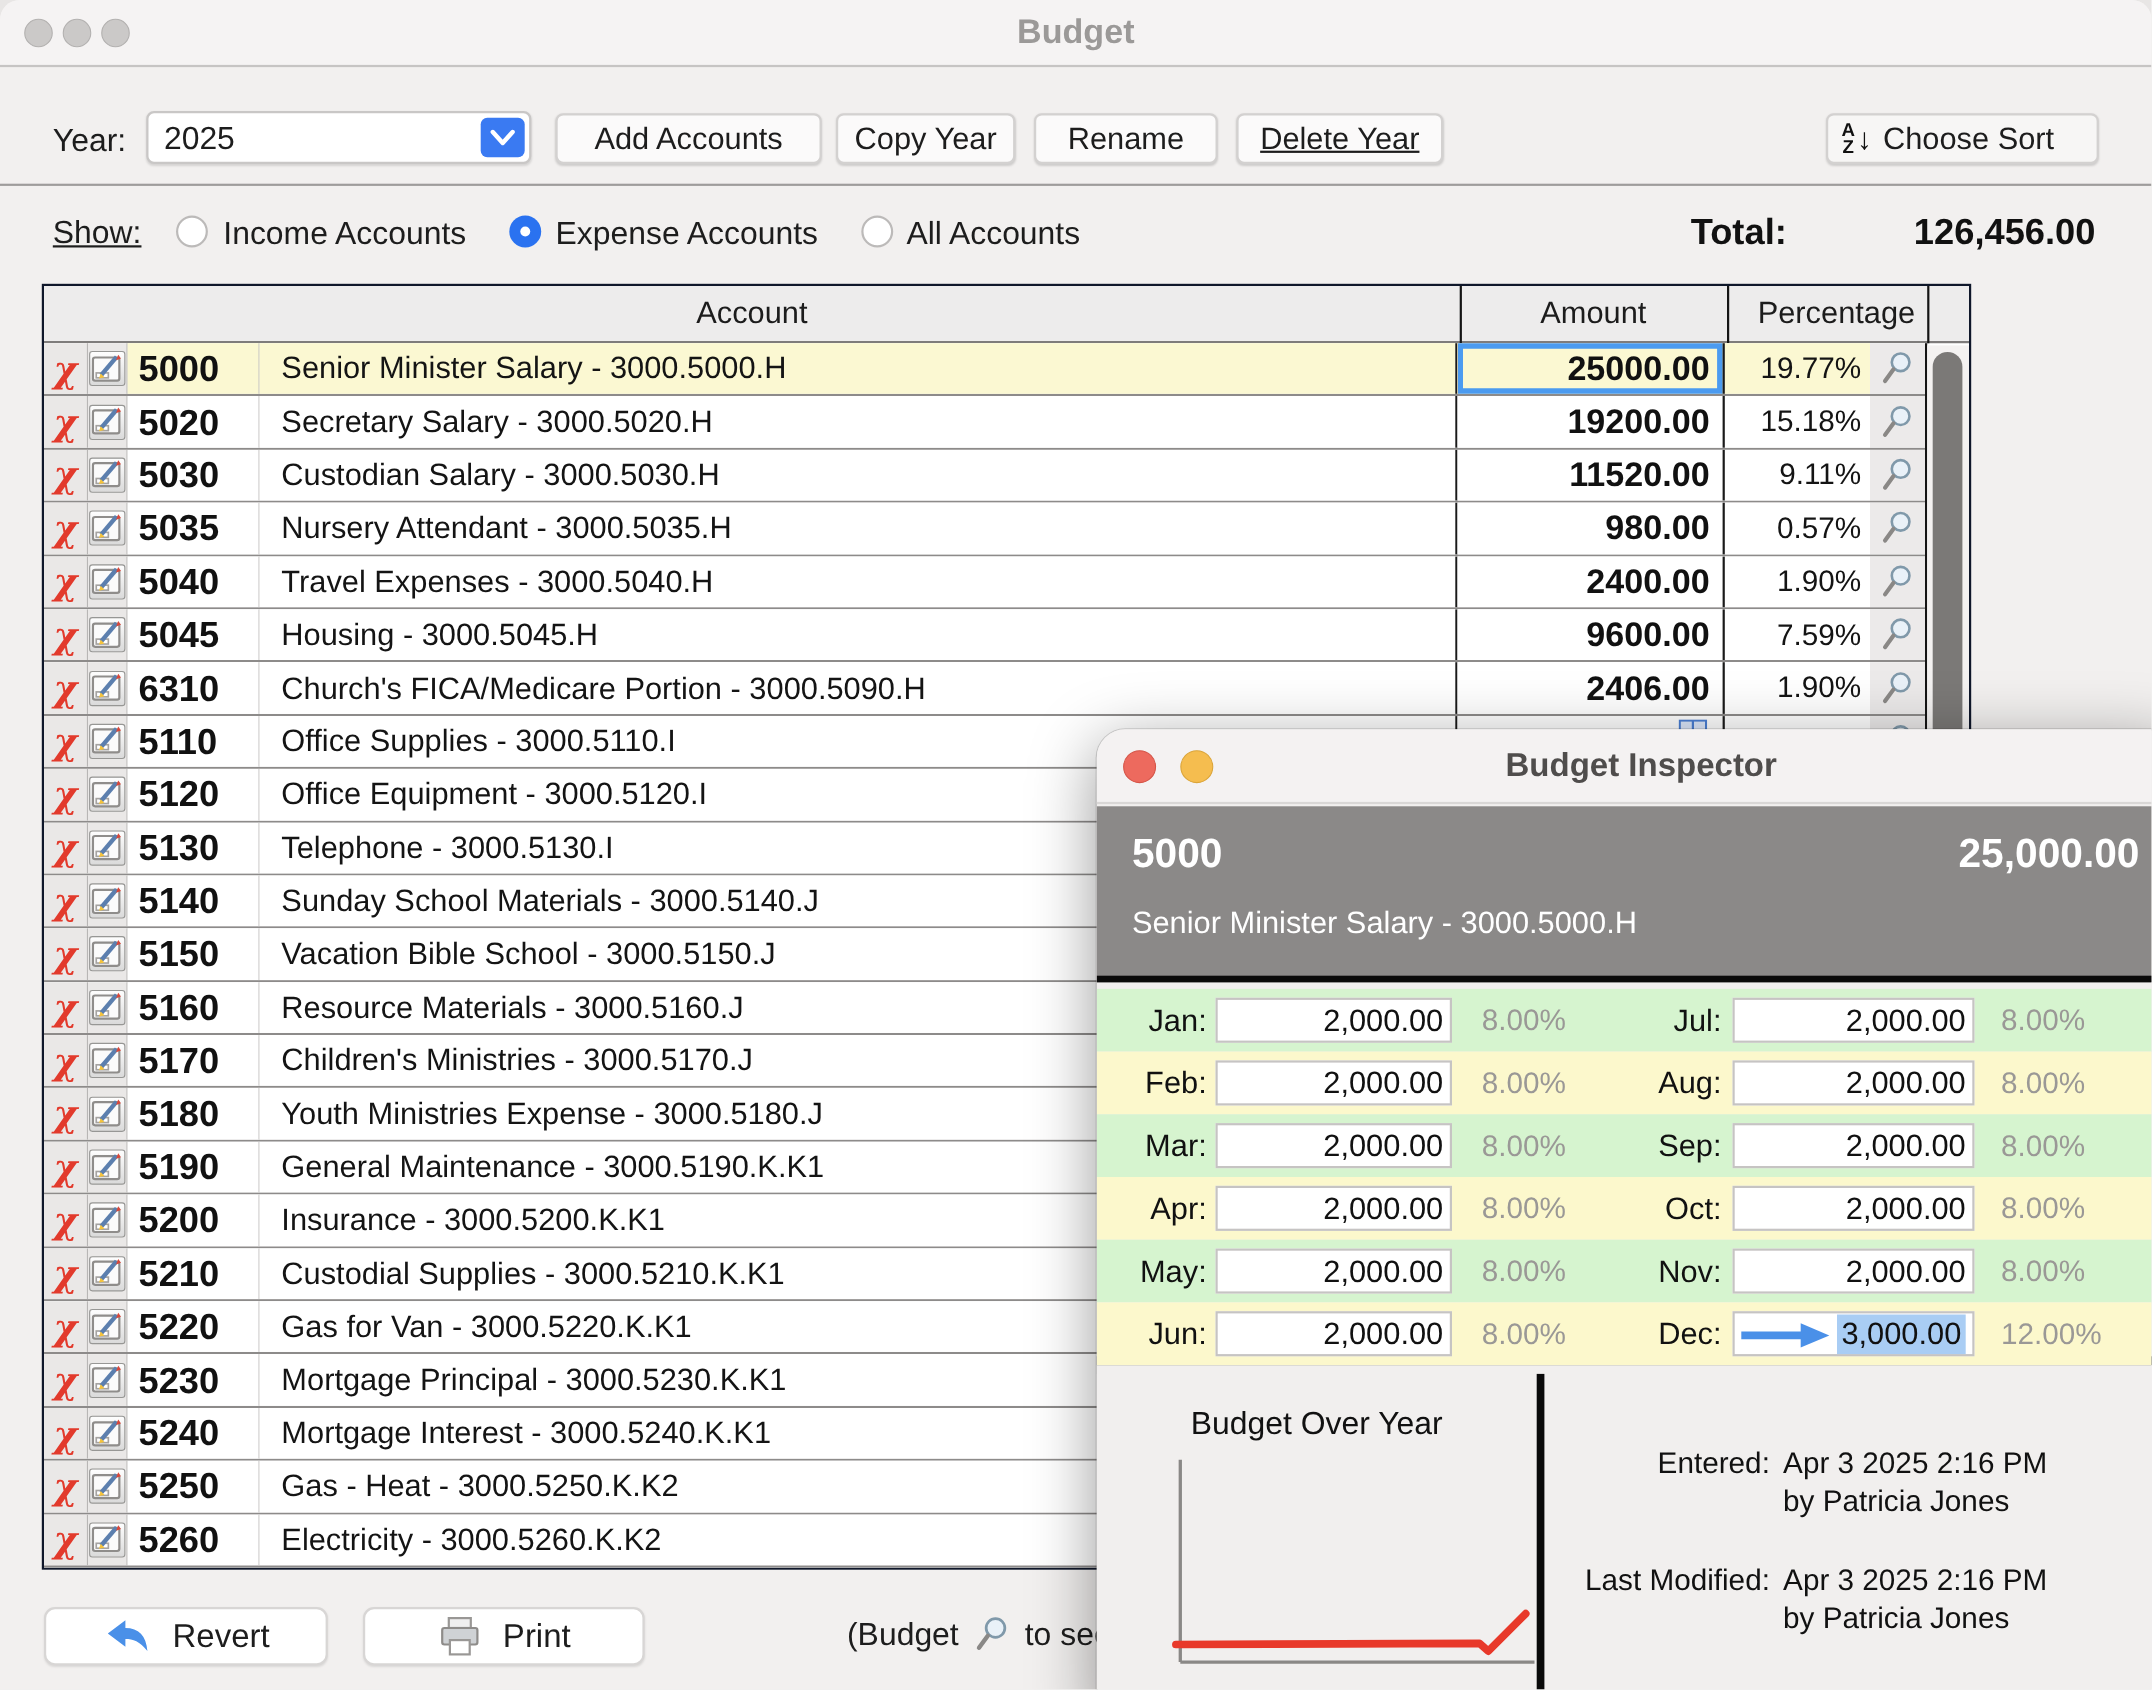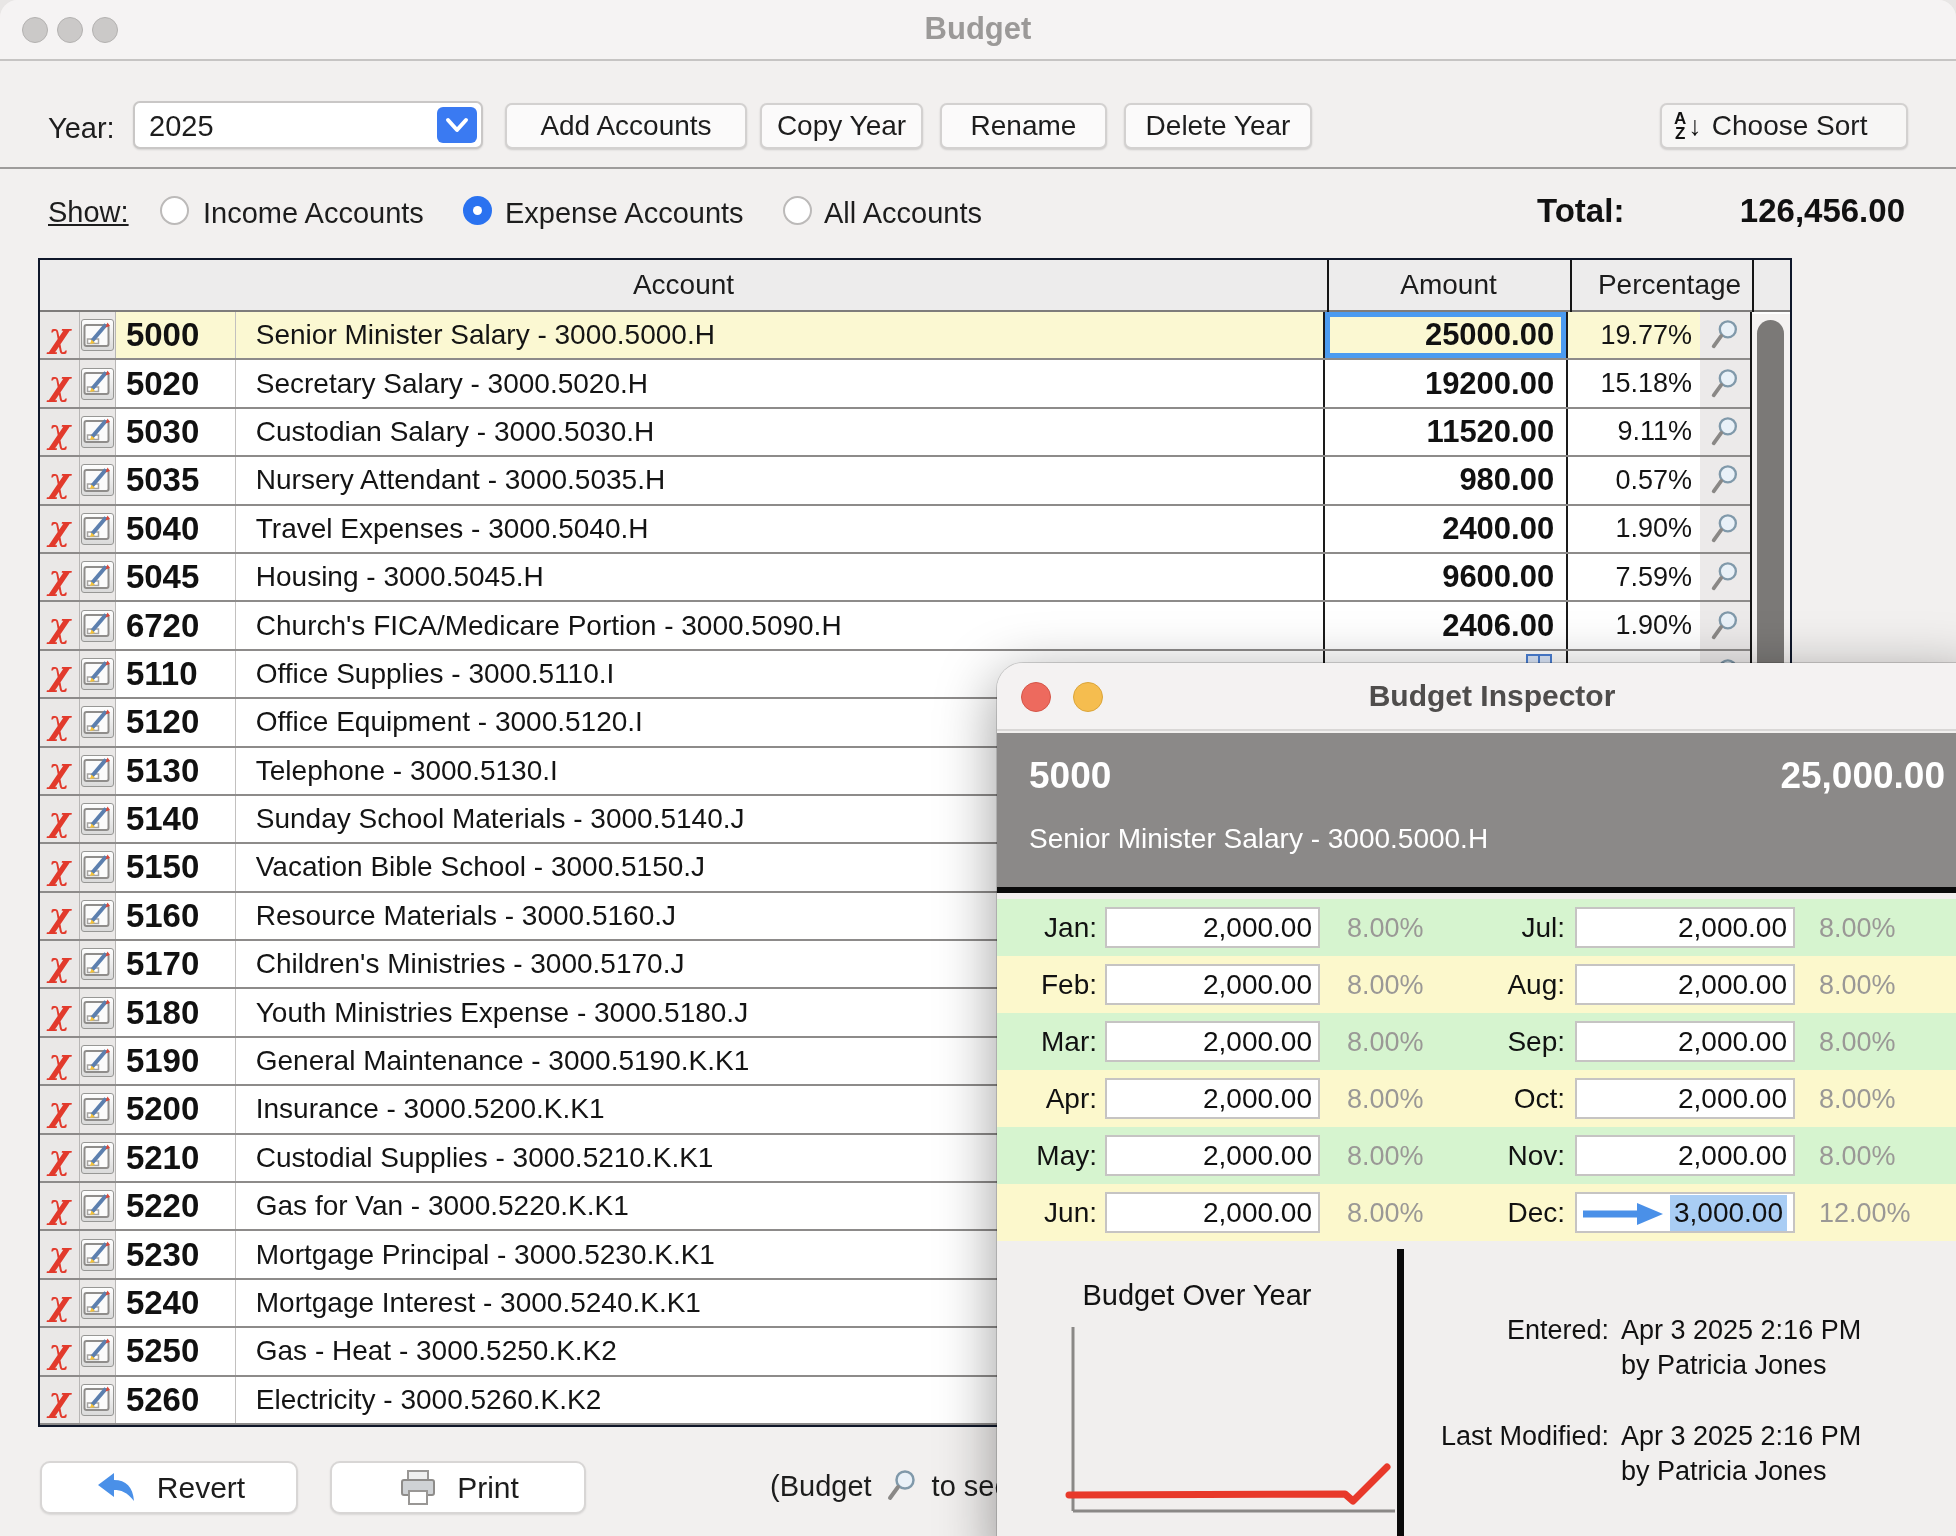--- a/index.html
+++ b/index.html
@@ -19,21 +19,21 @@
   .lbl { position:absolute; font-size:29px; color:#1d1d1d; }
   .year-label { left:48px; top:112px; }
   .year-select { position:absolute; left:133px; top:101px; width:350px; height:48px; background:#ffffff; border:2px solid #c9c7c6; border-radius:7px; box-shadow:0 1px 2px rgba(0,0,0,.12); }
   .year-value { position:absolute; left:14px; top:7px; font-size:29px; color:#1d1d1d; }
   .year-chevron { position:absolute; right:4px; top:4px; width:40px; height:36px; background:#3a7af2; border-radius:6px; }
   .year-chevron svg { position:absolute; left:8px; top:10px; }
   .tb-btn { position:absolute; top:103px; height:46px; background:#fbfafa; border:2px solid #d3d1d0; border-radius:7px; box-shadow:0 1px 2px rgba(0,0,0,.15); font-size:28px; color:#1d1d1d; text-align:center; display:flex; align-items:center; justify-content:center; }
   .btn-add { left:505px; width:242px; }
   .btn-copy { left:760px; width:163px; }
   .btn-rename { left:940px; width:167px; }
-  .btn-delete { left:1124px; width:188px; }
+  .btn-delete { left:1124px; width:188px;text-decoration:underline; }
   .btn-sort { left:1660px; width:248px; justify-content:flex-start; padding-left:12px; background:#f7f6f5; }
   .az-stack { display:inline-block; font-size:17px; font-weight:bold; line-height:15px; color:#111; text-align:center; }
   .az-arrow { font-size:27px; margin:0 10px 0 2px; color:#111; }
   .sep { position:absolute; left:0; top:167px; width:100%; height:2px; background:#9e9c9b; }
 
   
   .show-label { left:48px; top:196px;text-decoration:underline; }
   .radio { position:absolute; top:196px; width:29px; height:29px; border-radius:50%; background:#ffffff; border:2px solid #bcbab9; }
   .radio.sel { background:#2a72f0; border:none; }
   .radio.sel::after { content:""; position:absolute; left:10px; top:10px; width:9px; height:9px; border-radius:50%; background:#ffffff; }
@@ -352,21 +352,21 @@
       <span class="edit-btn">
         <svg width="28" height="27" viewBox="0 0 28 27">
           <rect x="1.5" y="3" width="24" height="21" rx="2" fill="#fbfbfb" stroke="#8f8d8b" stroke-width="2"></rect>
           <rect x="4.5" y="17" width="11" height="4.5" fill="#ffffff" stroke="#a5a3a1" stroke-width="1.5"></rect>
           <line x1="23" y1="2.5" x2="9" y2="19" stroke="#5c7fae" stroke-width="4"></line>
           <polygon points="7,22 12,21 8.5,17.5" fill="#f5c33b"></polygon>
           <polygon points="24.5,0.5 27,4 22.5,5.5" fill="#d9473a"></polygon>
         </svg>
       </span>
     </div>
-    <div class="c-num">6720</div>
+    <div class="c-num">6310</div>
     <div class="c-name">Church's FICA/Medicare Portion - 3000.5090.H</div>
     <div class="c-amt">
 
       <span class="amt-text">2406.00</span>
     </div>
     <div class="c-pct">1.90%</div>
     <div class="c-mag">
       <svg width="34" height="34" viewBox="0 0 36 36">
         <circle cx="21" cy="12" r="8.5" fill="#e9f1f8" stroke="#8099aa" stroke-width="2.5"></circle>
         <line x1="14" y1="19" x2="6" y2="30" stroke="#8a8886" stroke-width="4" stroke-linecap="round"></line>

